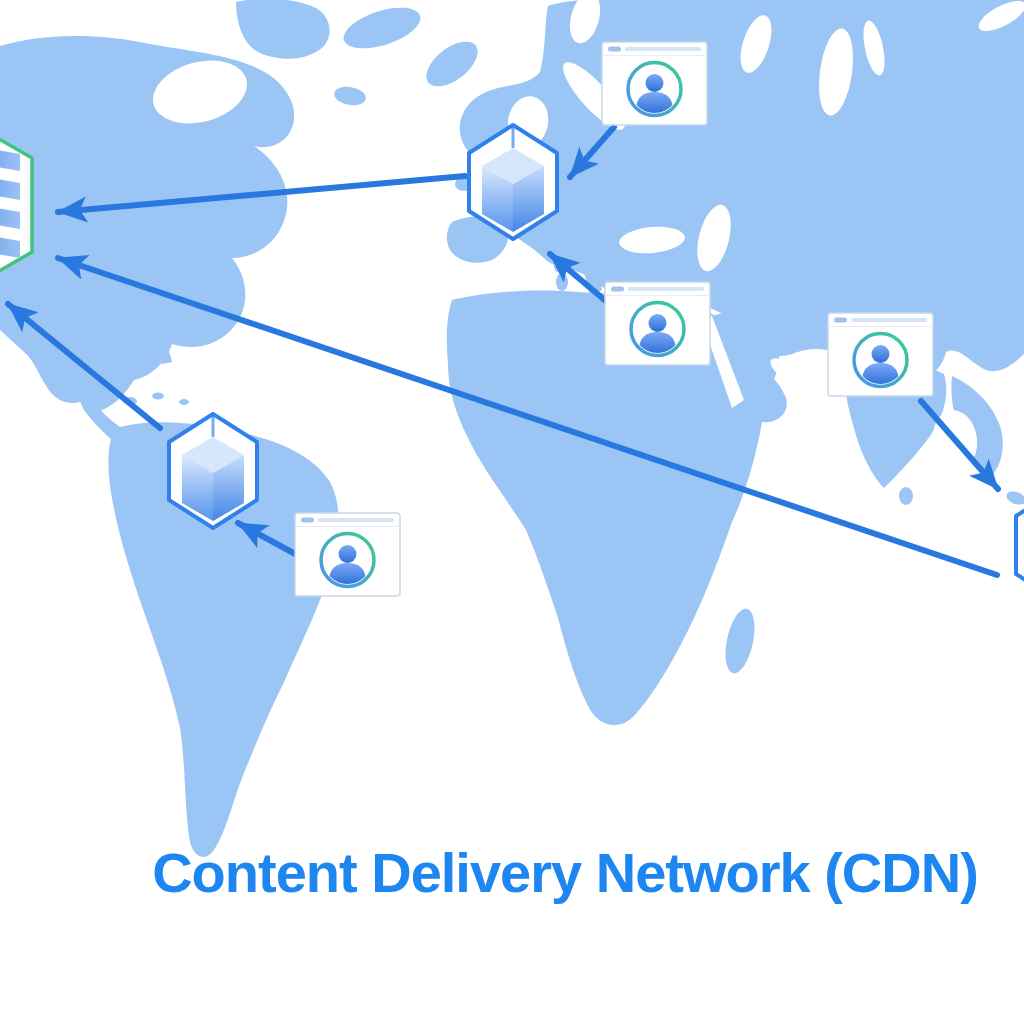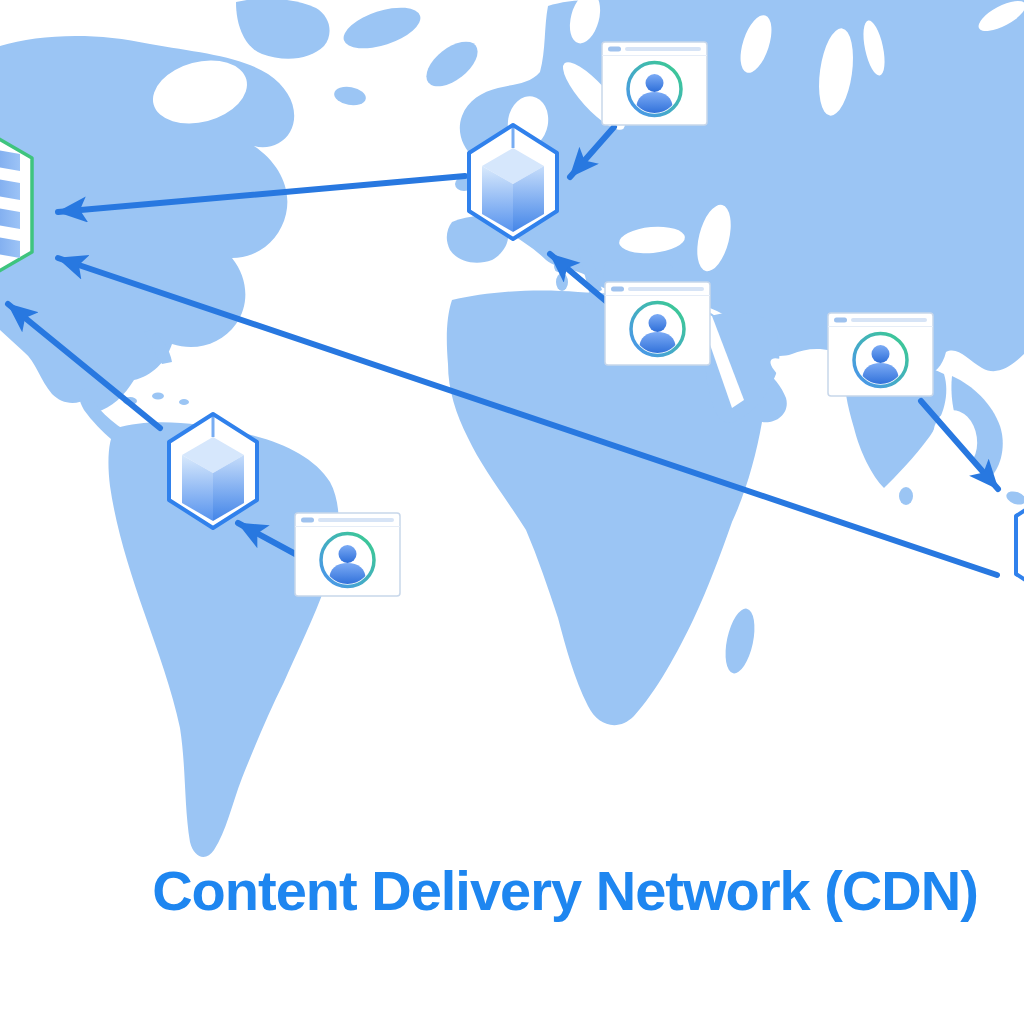--- a/index.html
+++ b/index.html
@@ -9,21 +9,21 @@
   .land{fill:var(--map-land,#9BC5F4);}
   .sea{fill:var(--background,#FFFFFF);}
   .arrow-line{stroke:var(--arrow,#2878E0);stroke-width:6;fill:none;stroke-linecap:round;}
   .arrow-head{fill:var(--arrow,#2878E0);}
   .cube-frame{stroke:var(--cube-stroke,#3081EC);stroke-width:4;fill:#ffffff;stroke-linejoin:round;}
   .cube-edge{stroke:var(--cube-stroke,#3081EC);stroke-width:3;opacity:.65;}
   .origin-hex{stroke:var(--origin-outline,#3FC47E);stroke-width:3.5;fill:#ffffff;stroke-linejoin:round;}
   .win-frame{fill:#ffffff;stroke:var(--window-border,#C8D7EA);stroke-width:1.5;}
   .win-divider{stroke:#E6EDF7;stroke-width:1;}
   .ring{fill:none;stroke-width:3.5;}
-  .diagram-title{position:absolute;top:858px;left:565px;transform:translateX(-50%);
+  .diagram-title{position:absolute;top:840px;left:565px;transform:translateX(-50%);
      white-space:nowrap;font-weight:700;font-size:56px;letter-spacing:-1px;
      color:var(--title-text,#1E86F0);}
 </style>
 </head>
 <body>
 
 <div class="canvas">
 <svg viewBox="0 0 1024 1024" width="1024" height="1024">
   <defs>
     <marker id="ah" markerUnits="userSpaceOnUse" markerWidth="34" markerHeight="28" refX="29" refY="13" orient="auto">

